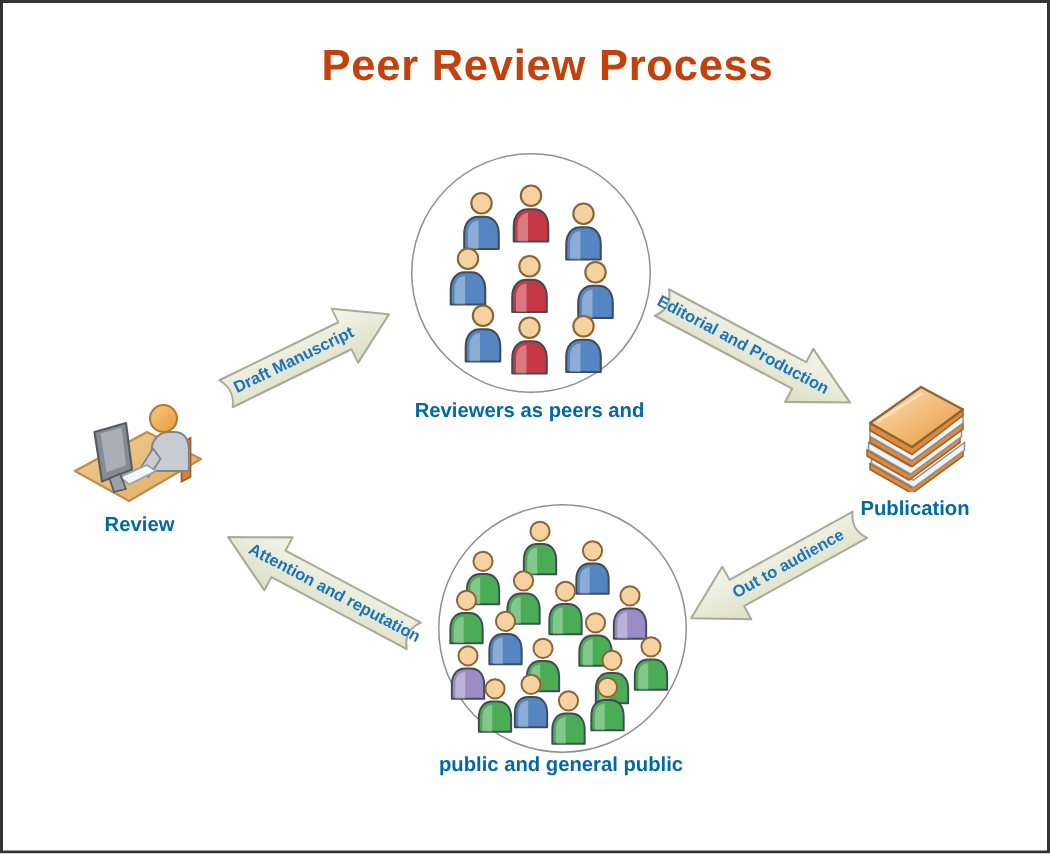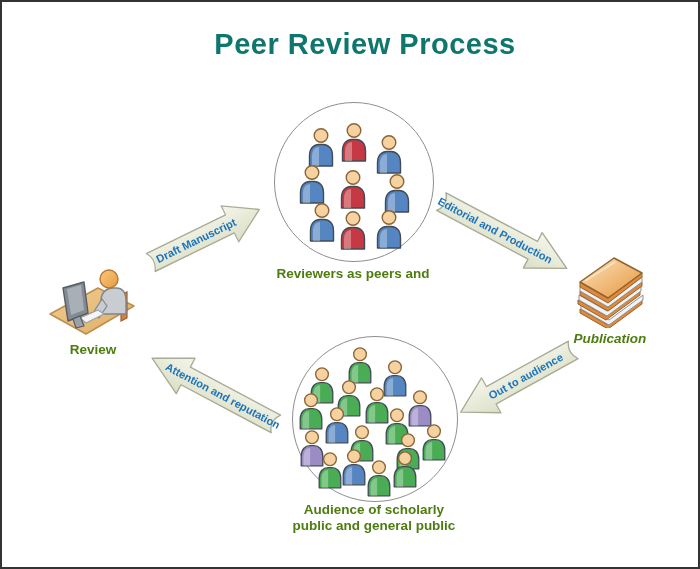--- a/index.html
+++ b/index.html
@@ -14,21 +14,21 @@
     font-family:"Liberation Sans",sans-serif;
   }
   .node-circle{
     position:absolute;border-radius:50%;background:#fff;
     border:1.5px solid #8f8f8f;
   }
   .fig{position:absolute;display:block;line-height:0;}
   .fig svg{display:block;}
   .node-label{
     position:absolute;text-align:center;font-weight:bold;font-size:13.5px;
-    color:#4d7c0f;line-height:1.18;font-family:"Liberation Sans",sans-serif;
+    color:#0369a1;line-height:1.18;font-family:"Liberation Sans",sans-serif;
   }
   .arrow{position:absolute;height:46px;}
   .arrow .shape{position:absolute;left:0;top:0;width:100%;height:100%;}
   .flip{transform:scaleX(-1);}
   .arrow-label{
     position:absolute;top:50%;left:50%;transform:translate(-50%,-50%);
     font-size:11px;font-weight:bold;white-space:nowrap;
     font-family:"Liberation Sans",sans-serif;
   }
   .arrow-label.shift-left{transform:translate(calc(-50% - 10px),-50%);}
@@ -50,21 +50,21 @@
     <path d="M4.5,39 L4.5,29 C4.5,21 9,17.5 14,17.5 L18,17.5 C23,17.5 27.5,21 27.5,29 L27.5,39 Z" fill="currentColor" stroke="#414B55" stroke-width="1.4" stroke-linejoin="round"></path>
     <path d="M7,38.9 L7,29 C7,23.5 9.8,20.8 12.8,20.2 L14,20 L14,39 Z" fill="#ffffff" opacity="0.32"></path>
   </symbol>
   <symbol id="block-arrow" viewBox="0 0 150 46" preserveAspectRatio="none">
     <path d="M3,13 L108,13 L108,3 L147,23 L108,43 L108,33 L3,33 Q11,23 3,13 Z" fill="url(#arrow-grad)" stroke="#A8AC94" stroke-width="1.4" stroke-linejoin="round"></path>
   </symbol>
 </svg>
 
 <div class="canvas">
 
-  <h1 class="page-title" style="color: #0f766e;">Peer Review Process</h1>
+  <h1 class="page-title" style="color: #c2410c;">Peer Review Process</h1>
 
   <div class="node-circle" style="left:272px;top:100px;width:158px;height:158px;">
     <span class="fig" style="left: 30px; top: 24px; color: rgb(85, 134, 193);">
         <svg width="32" height="40">
           <use href="#person-shape"></use>
         </svg>
       </span>
     <span class="fig" style="left: 63px; top: 19px; color: rgb(198, 56, 67);">
         <svg width="32" height="40">
           <use href="#person-shape"></use>
@@ -191,21 +191,20 @@
           <use href="#person-shape"></use>
         </svg>
       </span>
     <span class="fig" style="left: 71px; top: 122px; color: rgb(74, 173, 85);">
         <svg width="30" height="38">
           <use href="#person-shape"></use>
         </svg>
       </span>
   </div>
   <div class="node-label" style="left:252px;top:500px;width:240px;">
-    <div>Audience of scholarly</div>
     <div>public and general public</div>
   </div>
 
   <div class="clipart" style="left:44px;top:256px;">
     <svg width="92" height="80" viewBox="0 0 92 80">
       <defs>
         <linearGradient id="mat-g" x1="0" y1="0" x2="1" y2="1">
           <stop offset="0" stop-color="#F0CE94"></stop>
             <stop offset="1" stop-color="#DFAC63"></stop>
         </linearGradient>
@@ -250,21 +249,21 @@
       <polygon points="8,48 36,64 70,39 70,43 36,68 8,52" fill="#E0893C" stroke="#9A6228" stroke-width="1"></polygon>
       <polygon points="9,43 37,59 71,34 71,39 37,64 9,48" fill="#F0F2F4" stroke="#8E9196" stroke-width="1"></polygon>
       <polygon points="10,39 38,55 72,30 72,34 38,59 10,43" fill="#E0893C" stroke="#9A6228" stroke-width="1"></polygon>
       <polygon points="10,34 38,50 72,25 72,30 38,55 10,39" fill="#F0F2F4" stroke="#8E9196" stroke-width="1"></polygon>
       <polygon points="10,30 38,46 72,21 72,25 38,51 10,35" fill="#E0893C" stroke="#9A6228" stroke-width="1"></polygon>
 
       <polygon points="10,30 44,6 72,21 38,46" fill="url(#book-g)" stroke="#8F6430" stroke-width="1.5" stroke-linejoin="round"></polygon>
       <polyline points="15,29 45,10" fill="none" stroke="#FCEAC9" stroke-width="1.6" opacity="0.8"></polyline>
     </svg>
   </div>
-  <div class="node-label" style="left:556px;top:329px;width:104px;font-style:italic;">Publication</div>
+  <div class="node-label" style="left:556px;top:329px;width:104px;">Publication</div>
 
   <div class="arrow" style="left:140px;top:211px;width:126px;transform:rotate(-26deg);">
     <svg class="shape" viewBox="0 0 150 46" preserveAspectRatio="none">
         <use href="#block-arrow"></use>
       </svg>
     <span class="arrow-label shift-left" style="color: rgb(27, 116, 187);">Draft Manuscript</span>
   </div>
 
   <div class="arrow" style="left:428px;top:210px;width:148px;transform:rotate(28deg);">
     <svg class="shape" viewBox="0 0 150 46" preserveAspectRatio="none">

